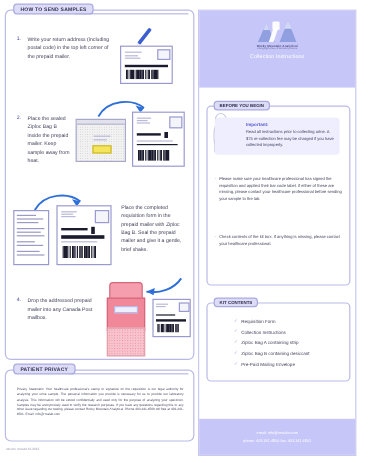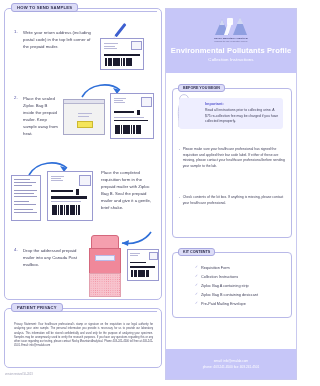--- a/index.html
+++ b/index.html
@@ -312,21 +312,20 @@
           <path d="M4 21 L11 5 L18 21 Z" fill="#8f9fe0"></path>
           <path d="M22 21 L29 3 L36 21 Z" fill="#8f9fe0"></path>
           <path d="M13 21 L17 9 L21 9 L17 21 Z" fill="#ffffff" opacity=".95"></path>
           <rect x="16" y="4" width="6" height="7" rx="1" fill="#ffffff" opacity=".95"></rect>
           <path d="M11 5 L13.5 11 L8.5 11 Z" fill="#ffffff" opacity=".6"></path>
           <path d="M29 3 L32 10 L26 10 Z" fill="#ffffff" opacity=".6"></path>
         </svg>
       </div>
       <div class="logo-name">Rocky Mountain Analytical</div>
       <div class="logo-tag">Changing the face of laboratory science</div>
-      <div class="brand-title">Environmental Pollutants Profile</div>
       <div class="brand-sub">Collection Instructions</div>
     </div>
 
     <div class="sec" style="top:79px;height:148px;">
       <div class="sec-tab">BEFORE YOU BEGIN</div>
 
       <div class="person">
         <svg width="21" height="34" viewBox="0 0 21 34">
           <circle cx="8" cy="6" r="4.4" fill="none" stroke="#c9c9e8" stroke-width="1"></circle>
           <path d="M4 11 C2 14 2 22 3 28 L13 28 C14 22 14 14 12 11 Z" fill="none" stroke="#c9c9e8" stroke-width="1"></path>

